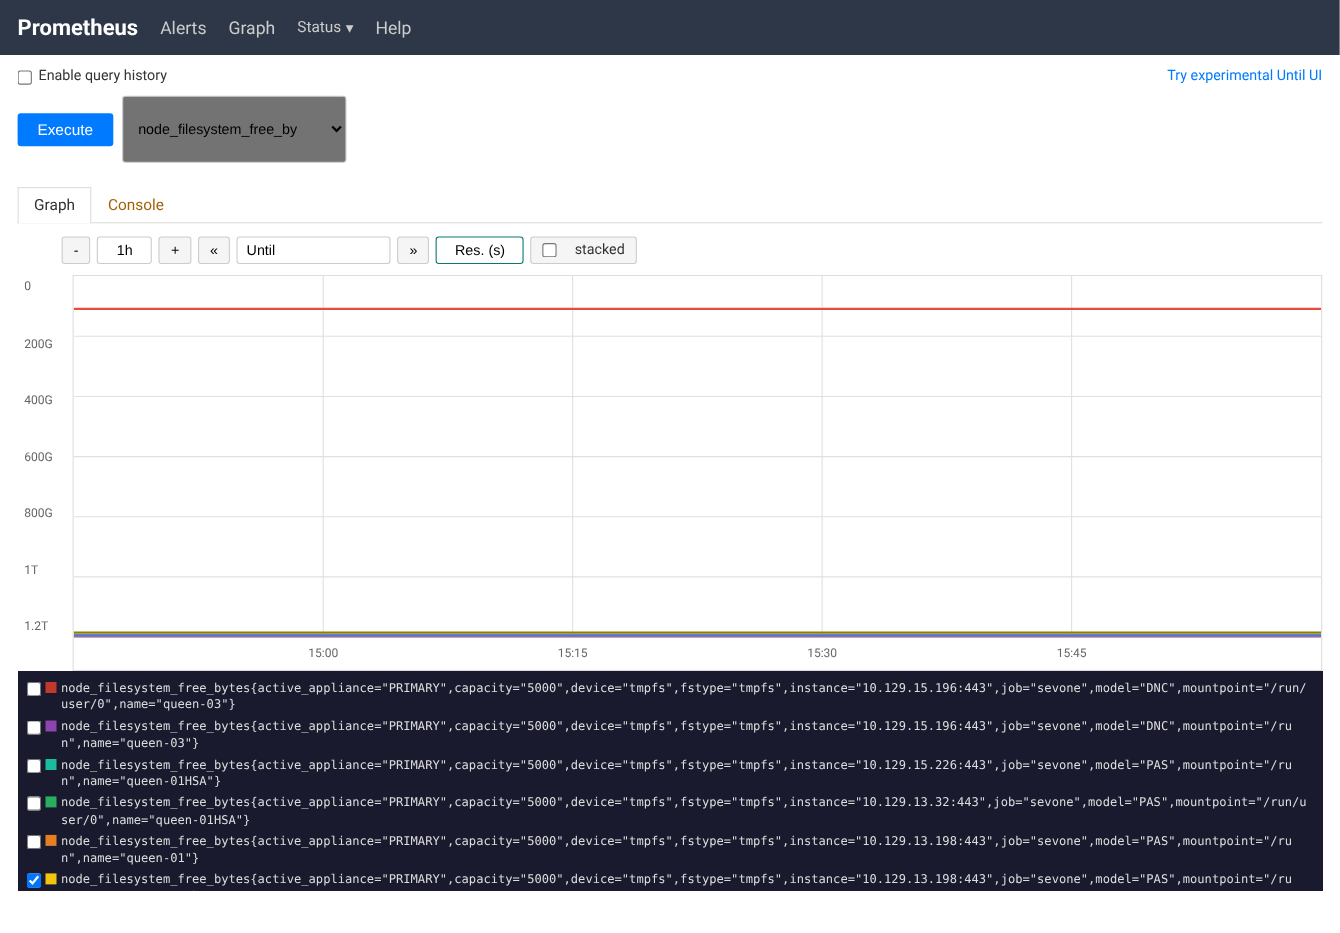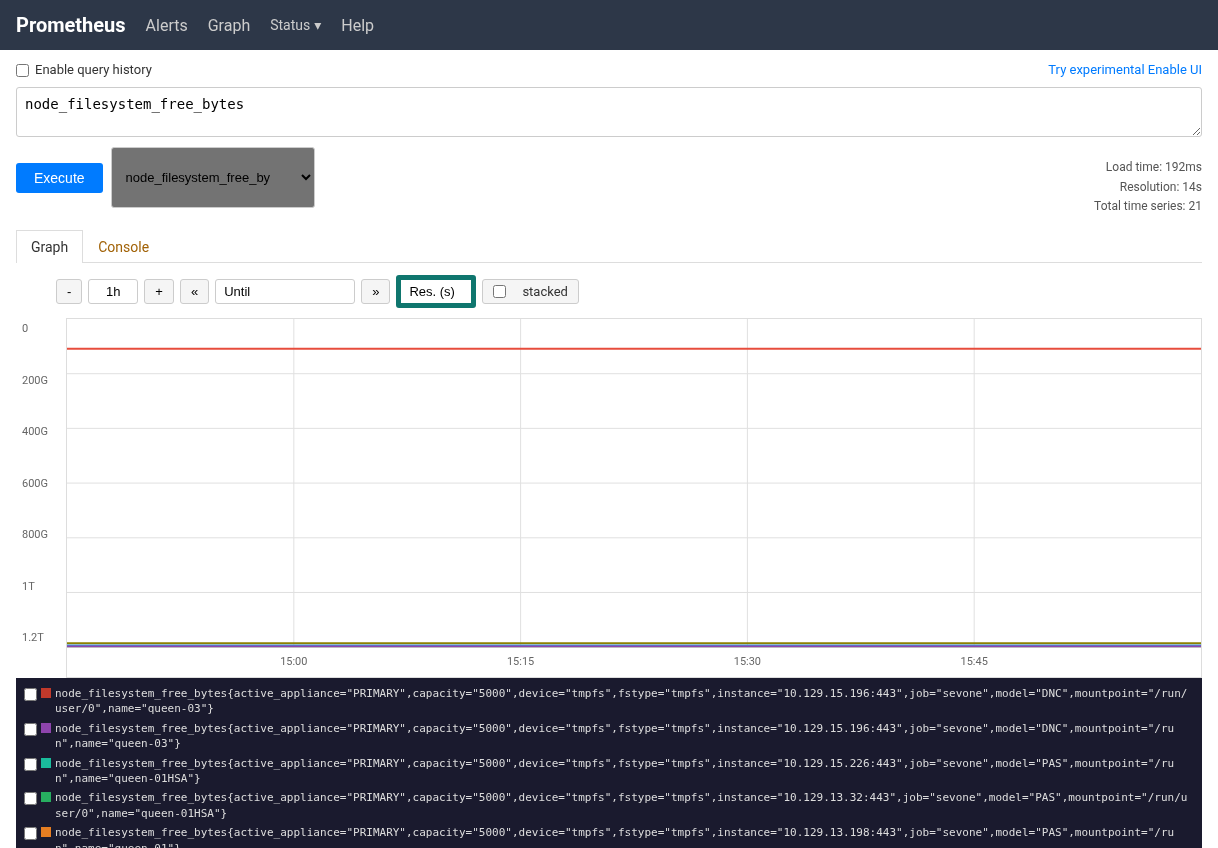--- a/index.html
+++ b/index.html
@@ -160,25 +160,26 @@
       font-size: 13px;
     }
     .until-input {
       border: 1px solid #ccc;
       border-radius: 3px;
       padding: 4px 8px;
       width: 140px;
       font-size: 13px;
     }
     .res-input {
-      border: 5px solid #0f766e;
+      border: 1px solid #0f766e;
       border-radius: 3px;
       padding: 4px 8px;
       width: 80px;
       font-size: 13px;
+      text-align: center;
     }
     .stacked-label {
       display: flex;
       align-items: center;
       gap: 16px;
       border: 1px solid #ccc;
       border-radius: 3px;
       padding: 4px 10px;
       background: #f5f5f5;
       cursor: pointer;
@@ -254,39 +255,31 @@
   <a class="navbar-link">Help</a>
 </nav>
 
 <div class="main-content">
 
   <div class="top-bar">
     <label class="query-history-label">
       <input type="checkbox" style="">
       <span>Enable query history</span>
     </label>
-    <a class="try-react-link">Try experimental Enable UI</a>
-  </div>
-
-  <div class="query-area">
-    <textarea class="query-textarea" rows="2" style="">node_filesystem_free_bytes</textarea>
-  </div>
+    <a class="try-react-link">Try experimental Until UI</a>
+  </div>
+
 
   <div style="display:flex; justify-content:space-between; align-items:flex-end; margin-bottom:10px;">
     <div class="execution-row">
       <button class="execute-btn">Execute</button>
       <select class="metric-select">
         <option>node_filesystem_free_bytes</option>
         <option selected="">node_filesystem_free_by</option>
       </select>
-    </div>
-    <div class="stats-box">
-      <div>Load time: 192ms</div>
-      <div>Resolution: 14s</div>
-      <div>Total time series: 21</div>
     </div>
   </div>
 
   <div class="tabs">
     <div class="tab active">Graph</div>
     <div class="tab console-tab">Console</div>
   </div>
 
   <div class="graph-controls">
     <button class="ctrl-btn">-</button>

